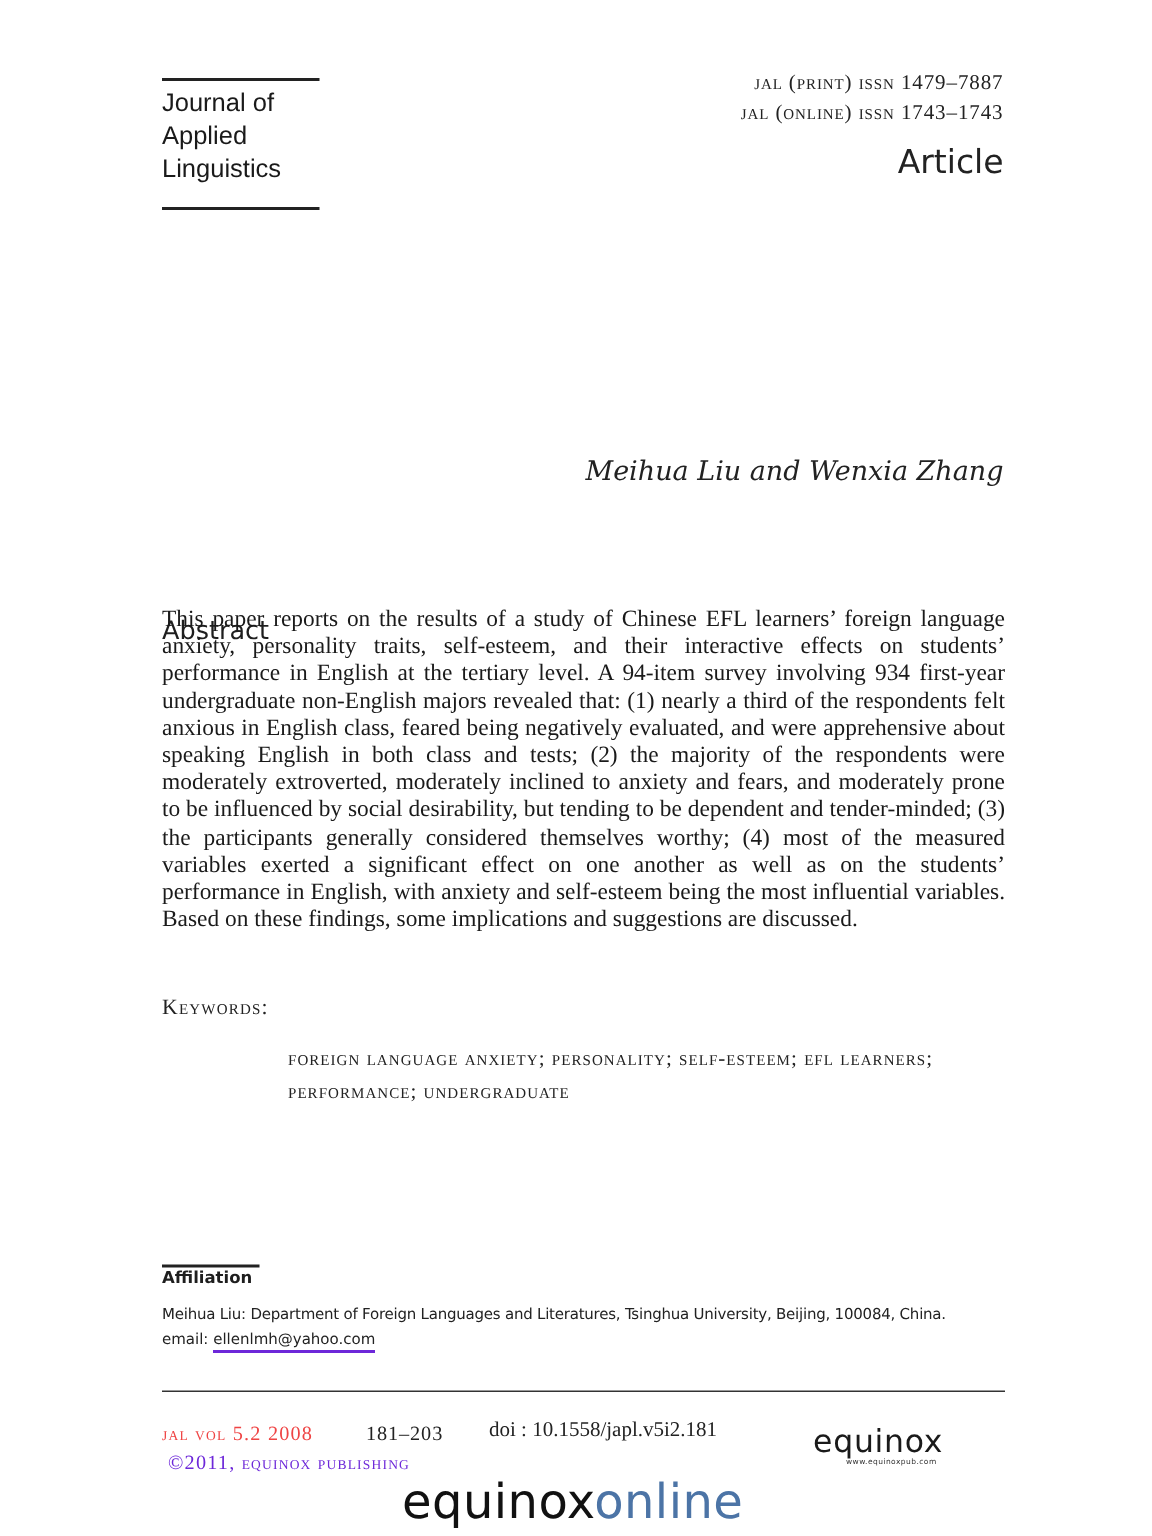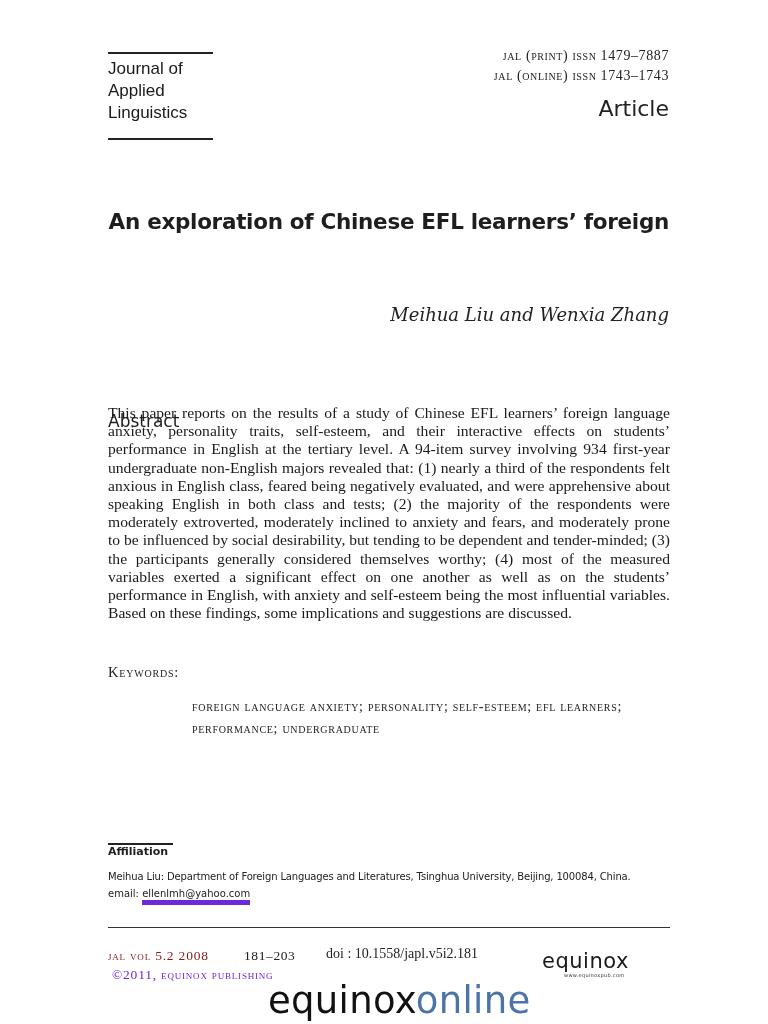--- a/index.html
+++ b/index.html
@@ -22,51 +22,50 @@
 
   .abstract-body { left: 108px; top: 404px; width: 562px; font-family: "Liberation Serif", serif; font-size: 15.6px; line-height: 18.2px; text-align: justify; color: #1a1a1a; }
 
   .kw-label { left: 108px; top: 664px; font-family: "Liberation Serif", serif; font-variant: small-caps; font-size: 14.5px; letter-spacing: 0.8px; color: #222; }
   .kw-values { left: 192px; top: 696px; width: 480px; font-family: "Liberation Serif", serif; font-variant: small-caps; text-transform: lowercase; font-size: 14px; letter-spacing: 0.7px; line-height: 22px; color: #222; }
 
   .aff-rule { left: 108px; top: 843px; width: 65px; height: 2px; background: #222; }
   .aff-heading { left: 108px; top: 845px; font-family: "DejaVu Sans", sans-serif; font-weight: bold; font-size: 11px; color: #1e1e1e; }
   .aff-text { left: 108px; top: 871px; font-family: "DejaVu Sans", sans-serif; font-size: 10px; color: #222; letter-spacing: -0.15px; }
   .aff-email-row { left: 108px; top: 888px; font-family: "DejaVu Sans", sans-serif; font-size: 10px; color: #222; }
-  .aff-email { color: #222; text-decoration: none; border-bottom: 5px solid #6d28d9; padding-bottom: 1px; }
+  .aff-email { color: #222; text-decoration: none; border-bottom: 2px solid #6d28d9; padding-bottom: 1px; }
 
   .footer-rule { left: 108px; top: 927px; width: 562px; height: 1px; background: #333; }
-  .footer-vol { left: 108px; top: 948px; font-family: "Liberation Serif", serif; font-variant: small-caps; text-transform: lowercase; font-size: 13.5px; letter-spacing: 0.8px; color: #7f1d1d; }
+  .footer-vol { left: 108px; top: 948px; font-family: "Liberation Serif", serif; font-variant: small-caps; text-transform: lowercase; font-size: 13.5px; letter-spacing: 0.8px; color: #ef4444; }
   .footer-pages { left: 232px; top: 948px; font-family: "Liberation Serif", serif; font-size: 13.5px; letter-spacing: 0.6px; color: #222; margin-left: 12px; }
   .footer-doi { left: 326px; top: 946px; font-family: "Liberation Serif", serif; font-size: 14px; color: #222; }
   .footer-copy { left: 112px; top: 967px; font-family: "Liberation Serif", serif; font-variant: small-caps; text-transform: lowercase; font-size: 13.5px; letter-spacing: 0.8px; color: #6d28d9; }
 
   .equinox-logo { left: 542px; top: 950px; width: 100px; }
   .equinox-word { font-family: "DejaVu Sans", sans-serif; font-size: 21px; color: #1a1a1a; letter-spacing: 0.5px; line-height: 22px; font-weight: normal; }
   .equinox-url { font-family: "DejaVu Sans", sans-serif; font-size: 5px; color: #333; margin-left: 22px; letter-spacing: 0.3px; }
 
-  .online-logo { left: 268px; top: 982px; font-family: "DejaVu Sans", sans-serif; font-size: 37px; line-height: 38px; letter-spacing: 0.3px; font-weight: normal; }
+  .online-logo { left: 268px; top: 982px; font-family: "DejaVu Sans", sans-serif; font-size: 32px; line-height: 38px; letter-spacing: 0.3px; font-weight: normal; }
   .online-a { color: #111; }
   .online-b { color: #4c74a6; }
 </style>
 </head>
 <body>
 
 <div class="abs journal-block">
   <div class="journal-line">Journal of</div>
   <div class="journal-line">Applied</div>
   <div class="journal-line">Linguistics</div>
 </div>
 
 <div class="abs issn issn1">jal (print) issn 1479–7887</div>
 <div class="abs issn issn2">jal (online) issn 1743–1743</div>
 <div class="abs article-label">Article</div>
 
 <div class="abs title">
-  <div>An exploration of Chinese EFL learners’ foreign</div>
 </div>
 
 <div class="abs authors">Meihua Liu and Wenxia Zhang</div>
 
 <div class="abs abstract-heading">Abstract</div>
 <div class="abs abstract-body">This paper reports on the results of a study of Chinese EFL learners’ foreign language anxiety, personality traits, self-esteem, and their interactive effects on students’ performance in English at the tertiary level. A 94-item survey involving 934 first-year undergraduate non-English majors revealed that: (1) nearly a third of the respondents felt anxious in English class, feared being negatively evaluated, and were apprehensive about speaking English in both class and tests; (2) the majority of the respondents were moderately extroverted, moderately inclined to anxiety and fears, and moderately prone to be influenced by social desirability, but tending to be dependent and tender-minded; (3) the participants generally considered themselves worthy; (4) most of the measured variables exerted a significant effect on one another as well as on the students’ performance in English, with anxiety and self-esteem being the most influential variables. Based on these findings, some implications and suggestions are discussed.</div>
 
 <div class="abs kw-label">Keywords:</div>
 <div class="abs kw-values">foreign language anxiety; personality; self-esteem; efl learners; performance; undergraduate</div>
 

